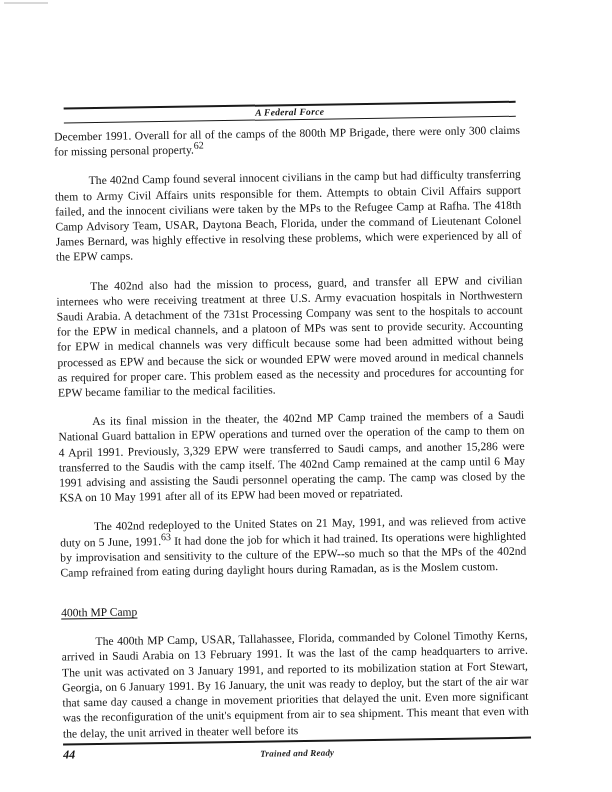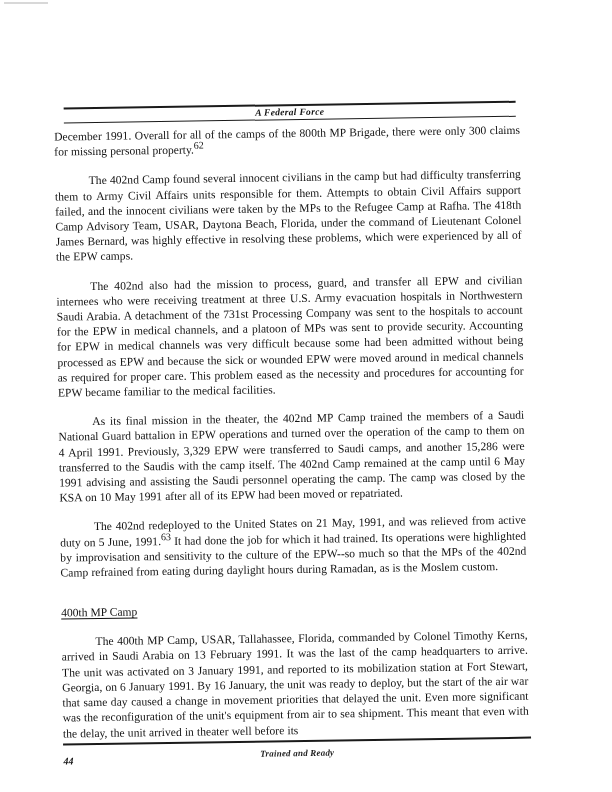--- a/index.html
+++ b/index.html
@@ -114,24 +114,24 @@
     width: 100%;
   }
   .footer-row {
     position: relative;
     height: 16px;
     margin-top: 2px;
   }
   .page-number {
     position: absolute;
     left: 0;
-    top: 8px;
+    top: 0;
     font-style: italic;
     font-weight: bold;
-    font-size: 10px;
+    font-size: 12px;
     color: #141414;
   }
   .footer-title {
     position: absolute;
     left: 0;
     right: 0;
     top: 4px;
     text-align: center;
     font-style: italic;
     font-weight: bold;

